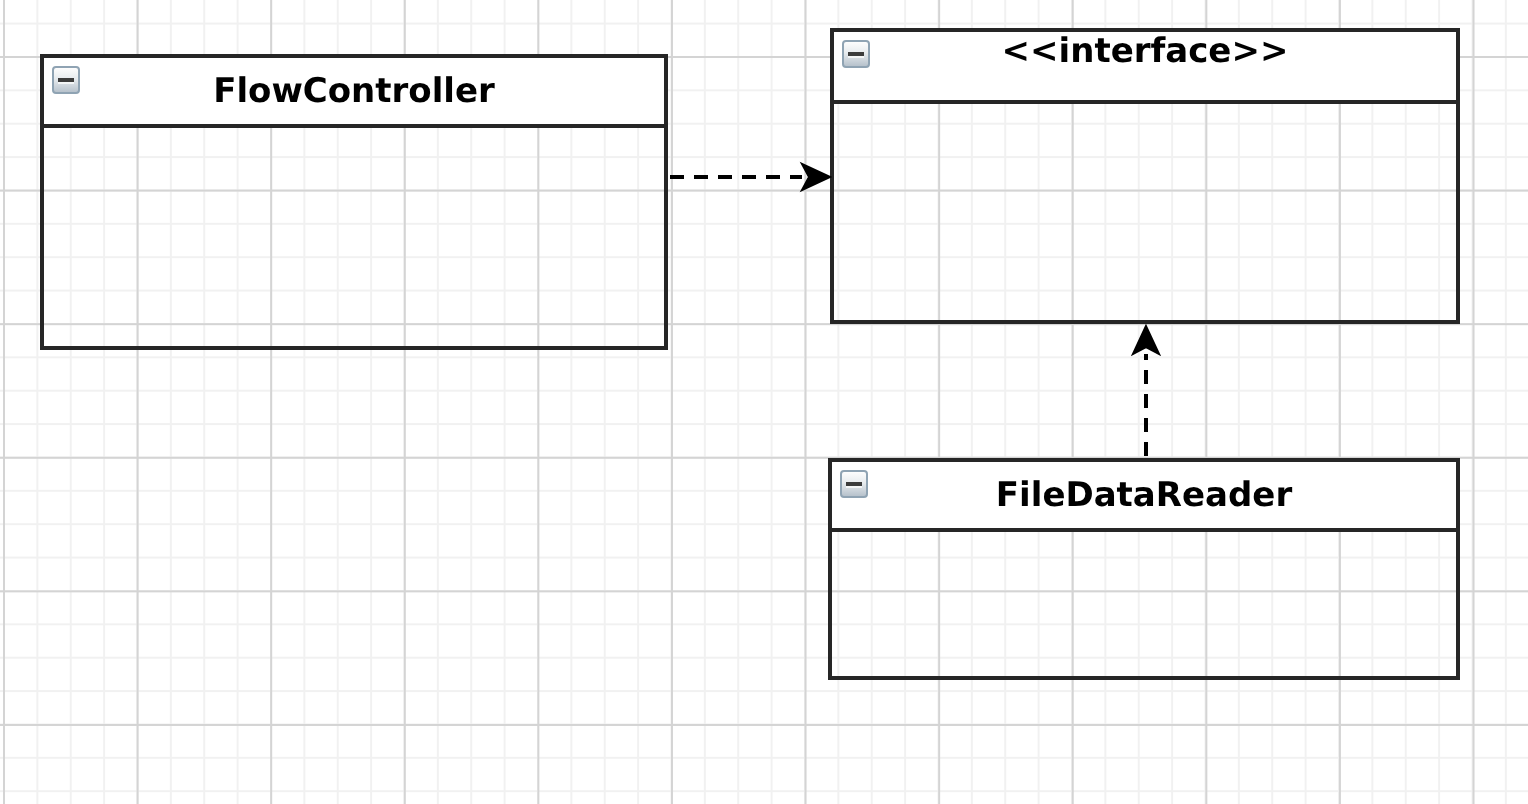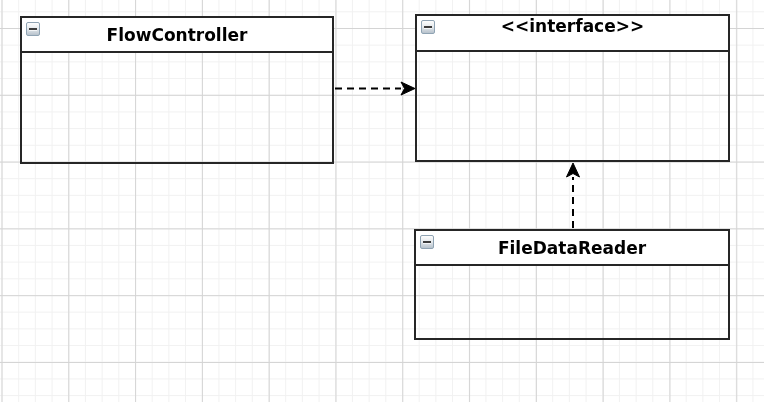--- a/index.html
+++ b/index.html
@@ -32,21 +32,21 @@
       1.5px 11.3px;
   }
 
   
   .uml-node {
     position: absolute;
     border: 2px solid #262626;
     background: transparent;          
     box-sizing: border-box;
   }
-  #node-flowcontroller { left: 20px;  top: 16px;  width: 314px; height: 148px; }
+  #node-flowcontroller { left: 20px;  top: 27px;  width: 314px; height: 148px; }
   #node-bytesource     { left: 415px; top: 14px;  width: 315px; height: 148px; }
   #node-filedatareader { left: 414px; top: 229px; width: 316px; height: 111px; }
 
   .uml-header {
     position: relative;
     height: 33px;
     background: #ffffff;              
     border-bottom: 2px solid #262626;
     display: flex;
     align-items: center;

